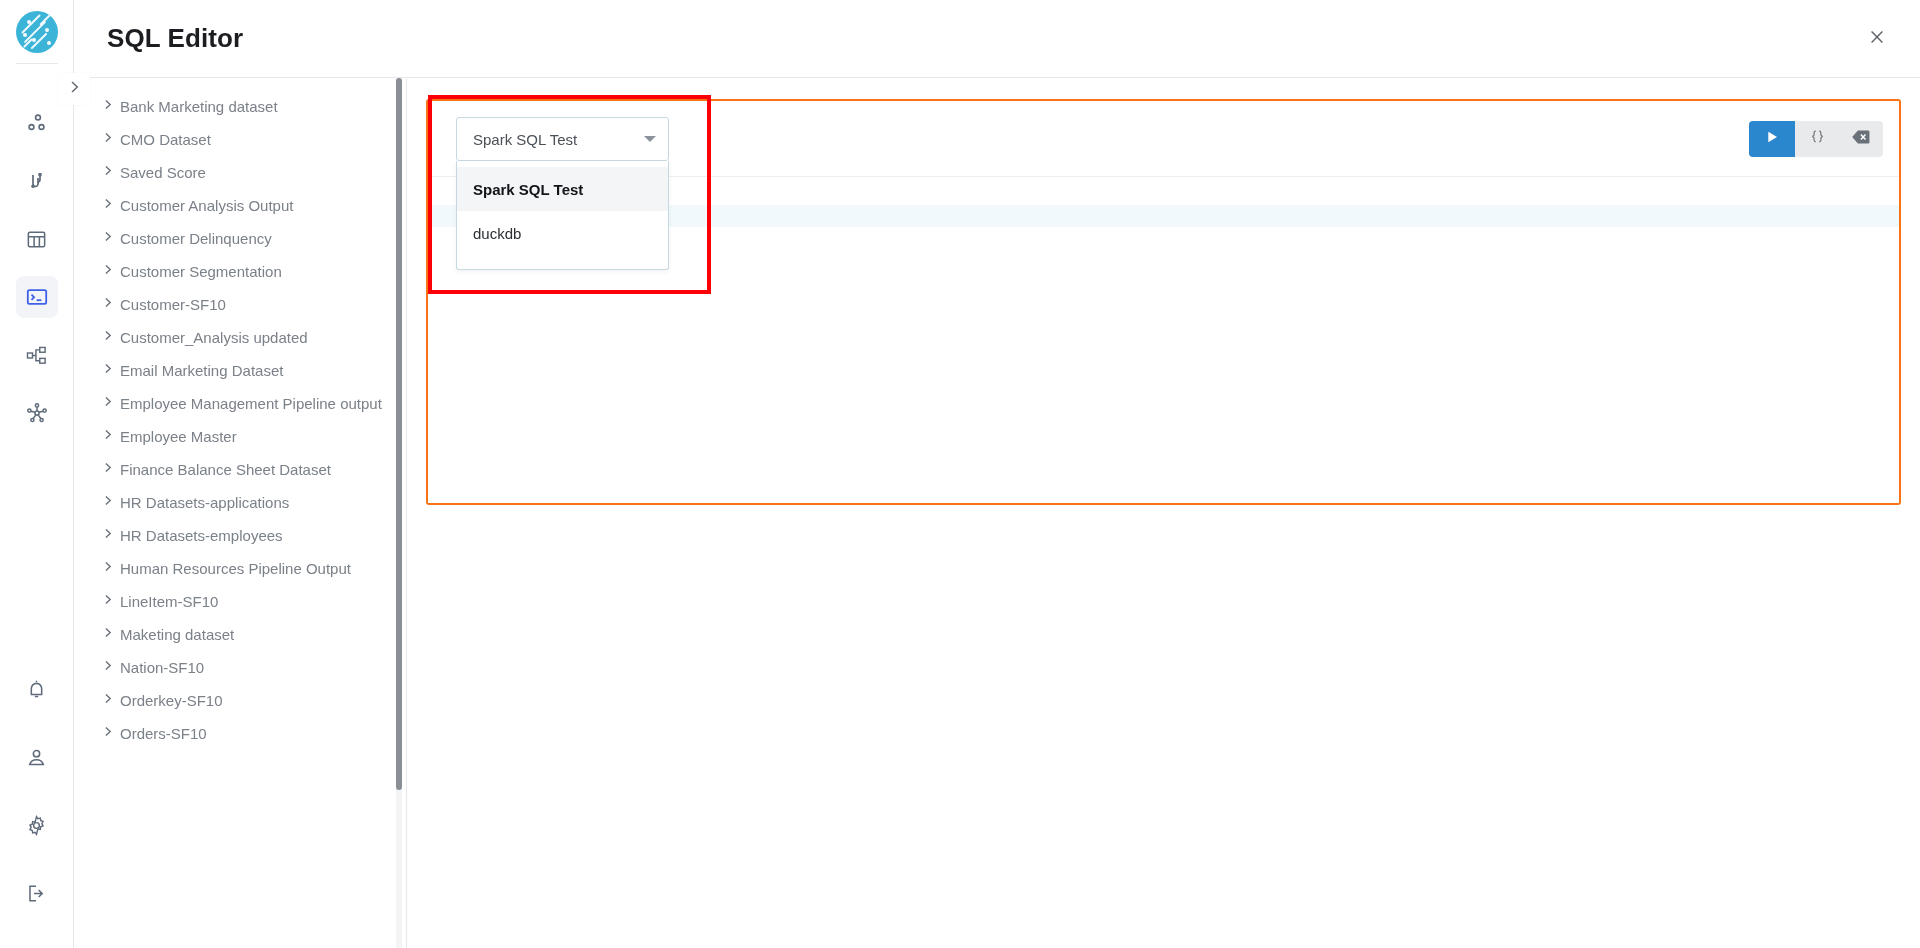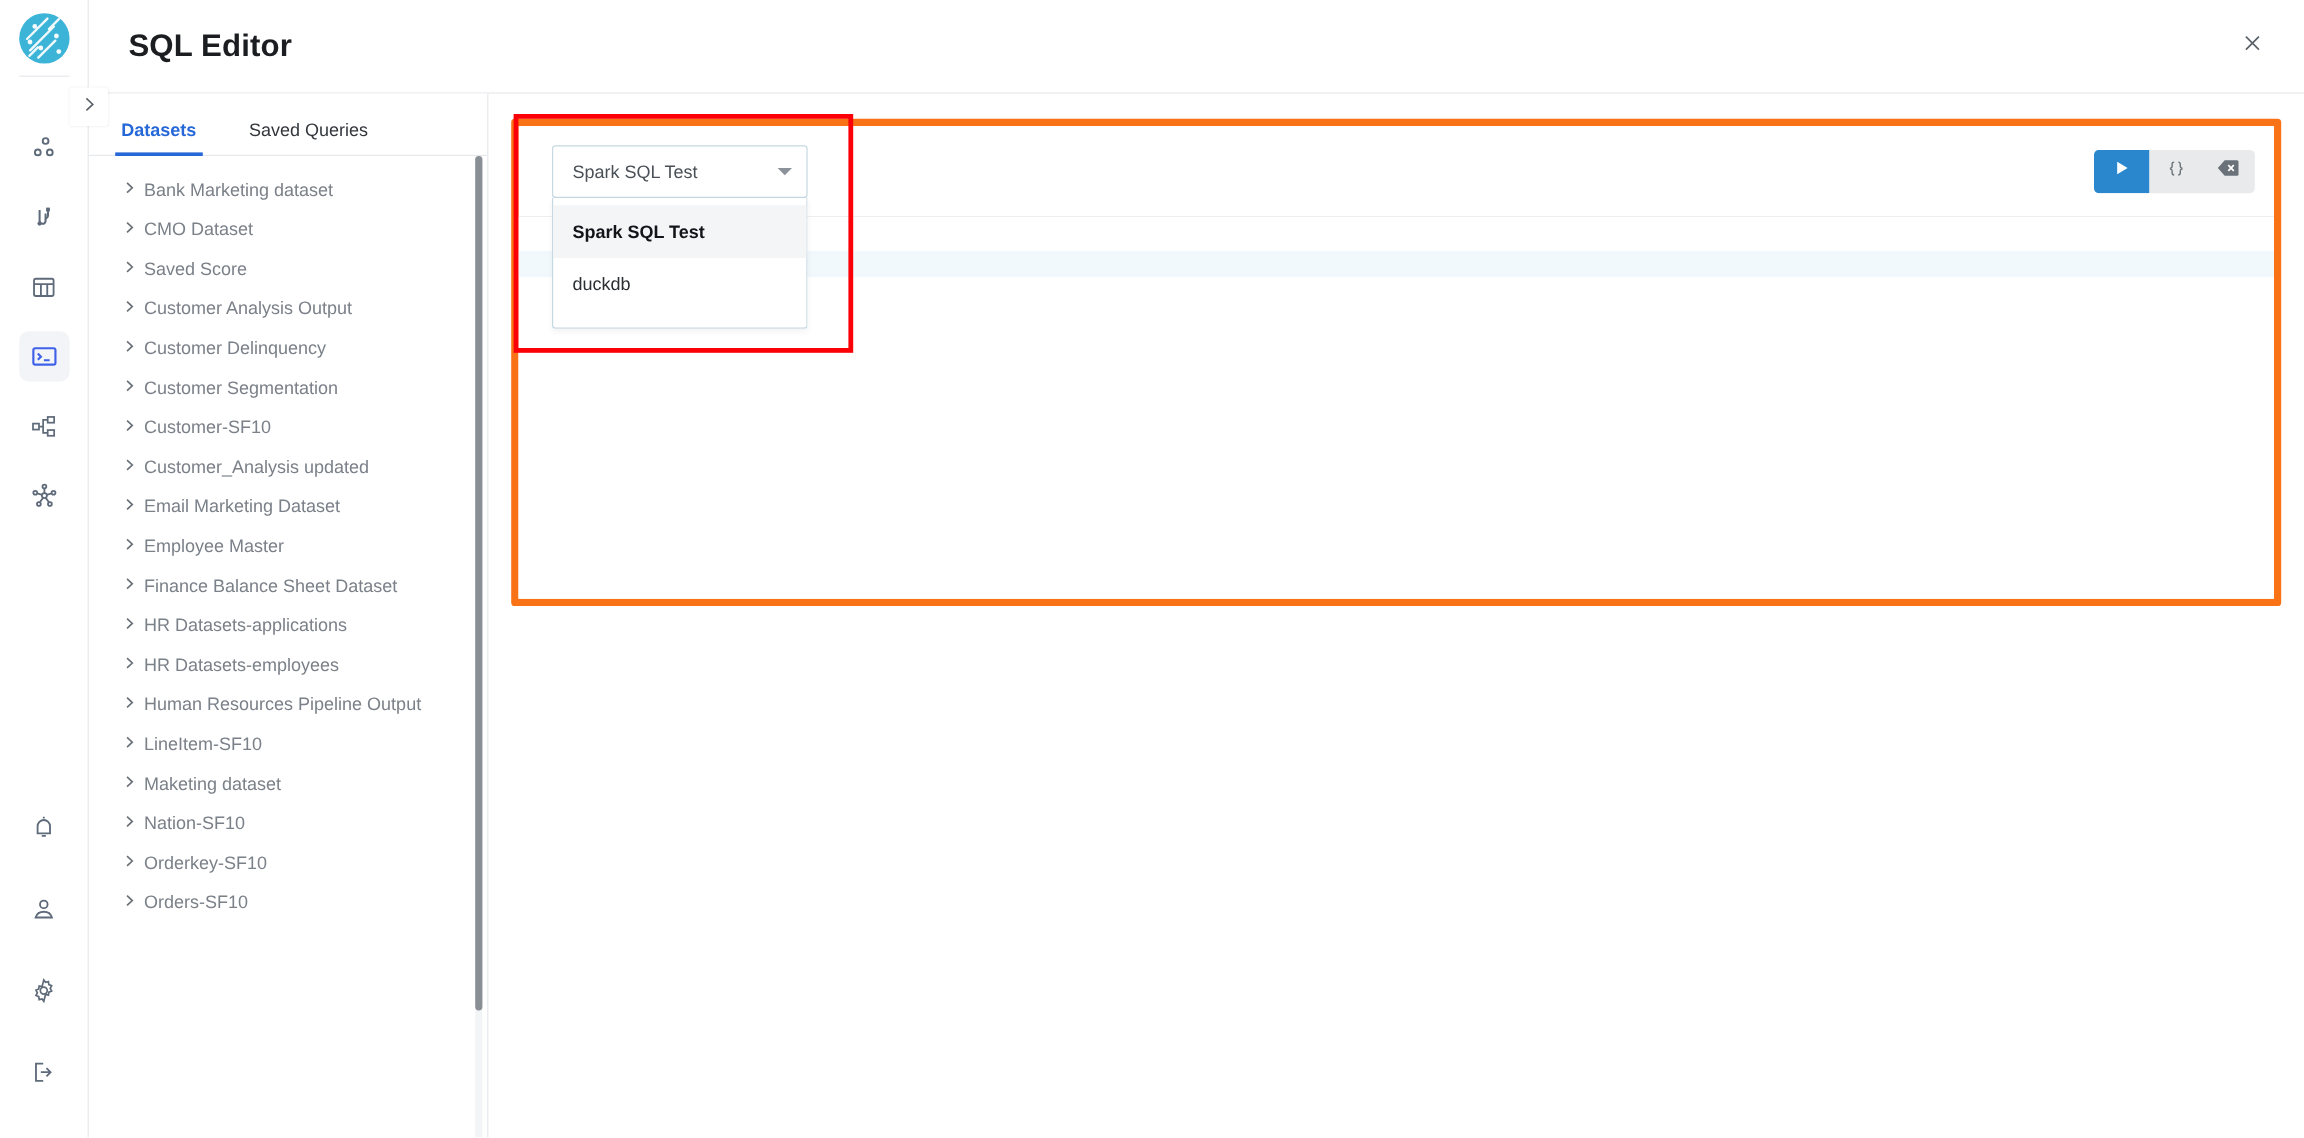--- a/index.html
+++ b/index.html
@@ -137,21 +137,21 @@
   .ds-thumb {
     position: absolute; top: 0; right: 4px; width: 6px; height: 712px;
     background: #8a8f96; border-radius: 3px; cursor: pointer;
   }
 
   
   .editor-panel {
     position: absolute; left: 426px; top: 99px;
     width: 1475px; height: 406px;
     background: #fff;
-    border: 6px solid #f97316;
+    border: 2px solid #f97316;
     border-radius: 3px;
     overflow: hidden;
   }
   .editor-toolbar {
     position: relative;
     height: 76px;
     border-bottom: 1px solid #edeff1;
     display: flex; align-items: center;
   }
   .db-select {
@@ -352,28 +352,20 @@
 
   <div class="collapse-toggle">
     <span>
       <svg width="16" height="16" viewBox="0 0 24 24" fill="none" stroke="currentColor" stroke-width="2">
         <path d="M9 4.5l8 7.5-8 7.5"></path>
       </svg>
     </span>
   </div>
 
   <div class="left-panel">
-    <div class="tabs">
-      <div class="tab active">
-        <span>Datasets</span>
-      </div>
-      <div class="tab">
-        <span>Saved Queries</span>
-      </div>
-    </div>
 
     <div class="ds-scroll">
       <div class="ds-list" id="ds-list">
           <div class="ds-item">
             <span class="ds-chev">
               <svg width="13" height="13" viewBox="0 0 24 24" fill="none" stroke="currentColor" stroke-width="2.6">
                 <path d="M9 4.5l8 7.5-8 7.5"></path>
               </svg>
             </span>
             <span class="ds-label">Bank Marketing dataset</span>
@@ -434,20 +426,28 @@
             </span>
             <span class="ds-label">Customer_Analysis updated</span>
           </div>
           <div class="ds-item">
             <span class="ds-chev">
               <svg width="13" height="13" viewBox="0 0 24 24" fill="none" stroke="currentColor" stroke-width="2.6">
                 <path d="M9 4.5l8 7.5-8 7.5"></path>
               </svg>
             </span>
             <span class="ds-label">Email Marketing Dataset</span>
+          </div>
+          <div class="ds-item">
+            <span class="ds-chev">
+              <svg width="13" height="13" viewBox="0 0 24 24" fill="none" stroke="currentColor" stroke-width="2.6">
+                <path d="M9 4.5l8 7.5-8 7.5"></path>
+              </svg>
+            </span>
+            <span class="ds-label">Employee Management Pipeline output</span>
           </div>
           <div class="ds-item">
             <span class="ds-chev">
               <svg width="13" height="13" viewBox="0 0 24 24" fill="none" stroke="currentColor" stroke-width="2.6">
                 <path d="M9 4.5l8 7.5-8 7.5"></path>
               </svg>
             </span>
             <span class="ds-label">Employee Master</span>
           </div>
           <div class="ds-item">

